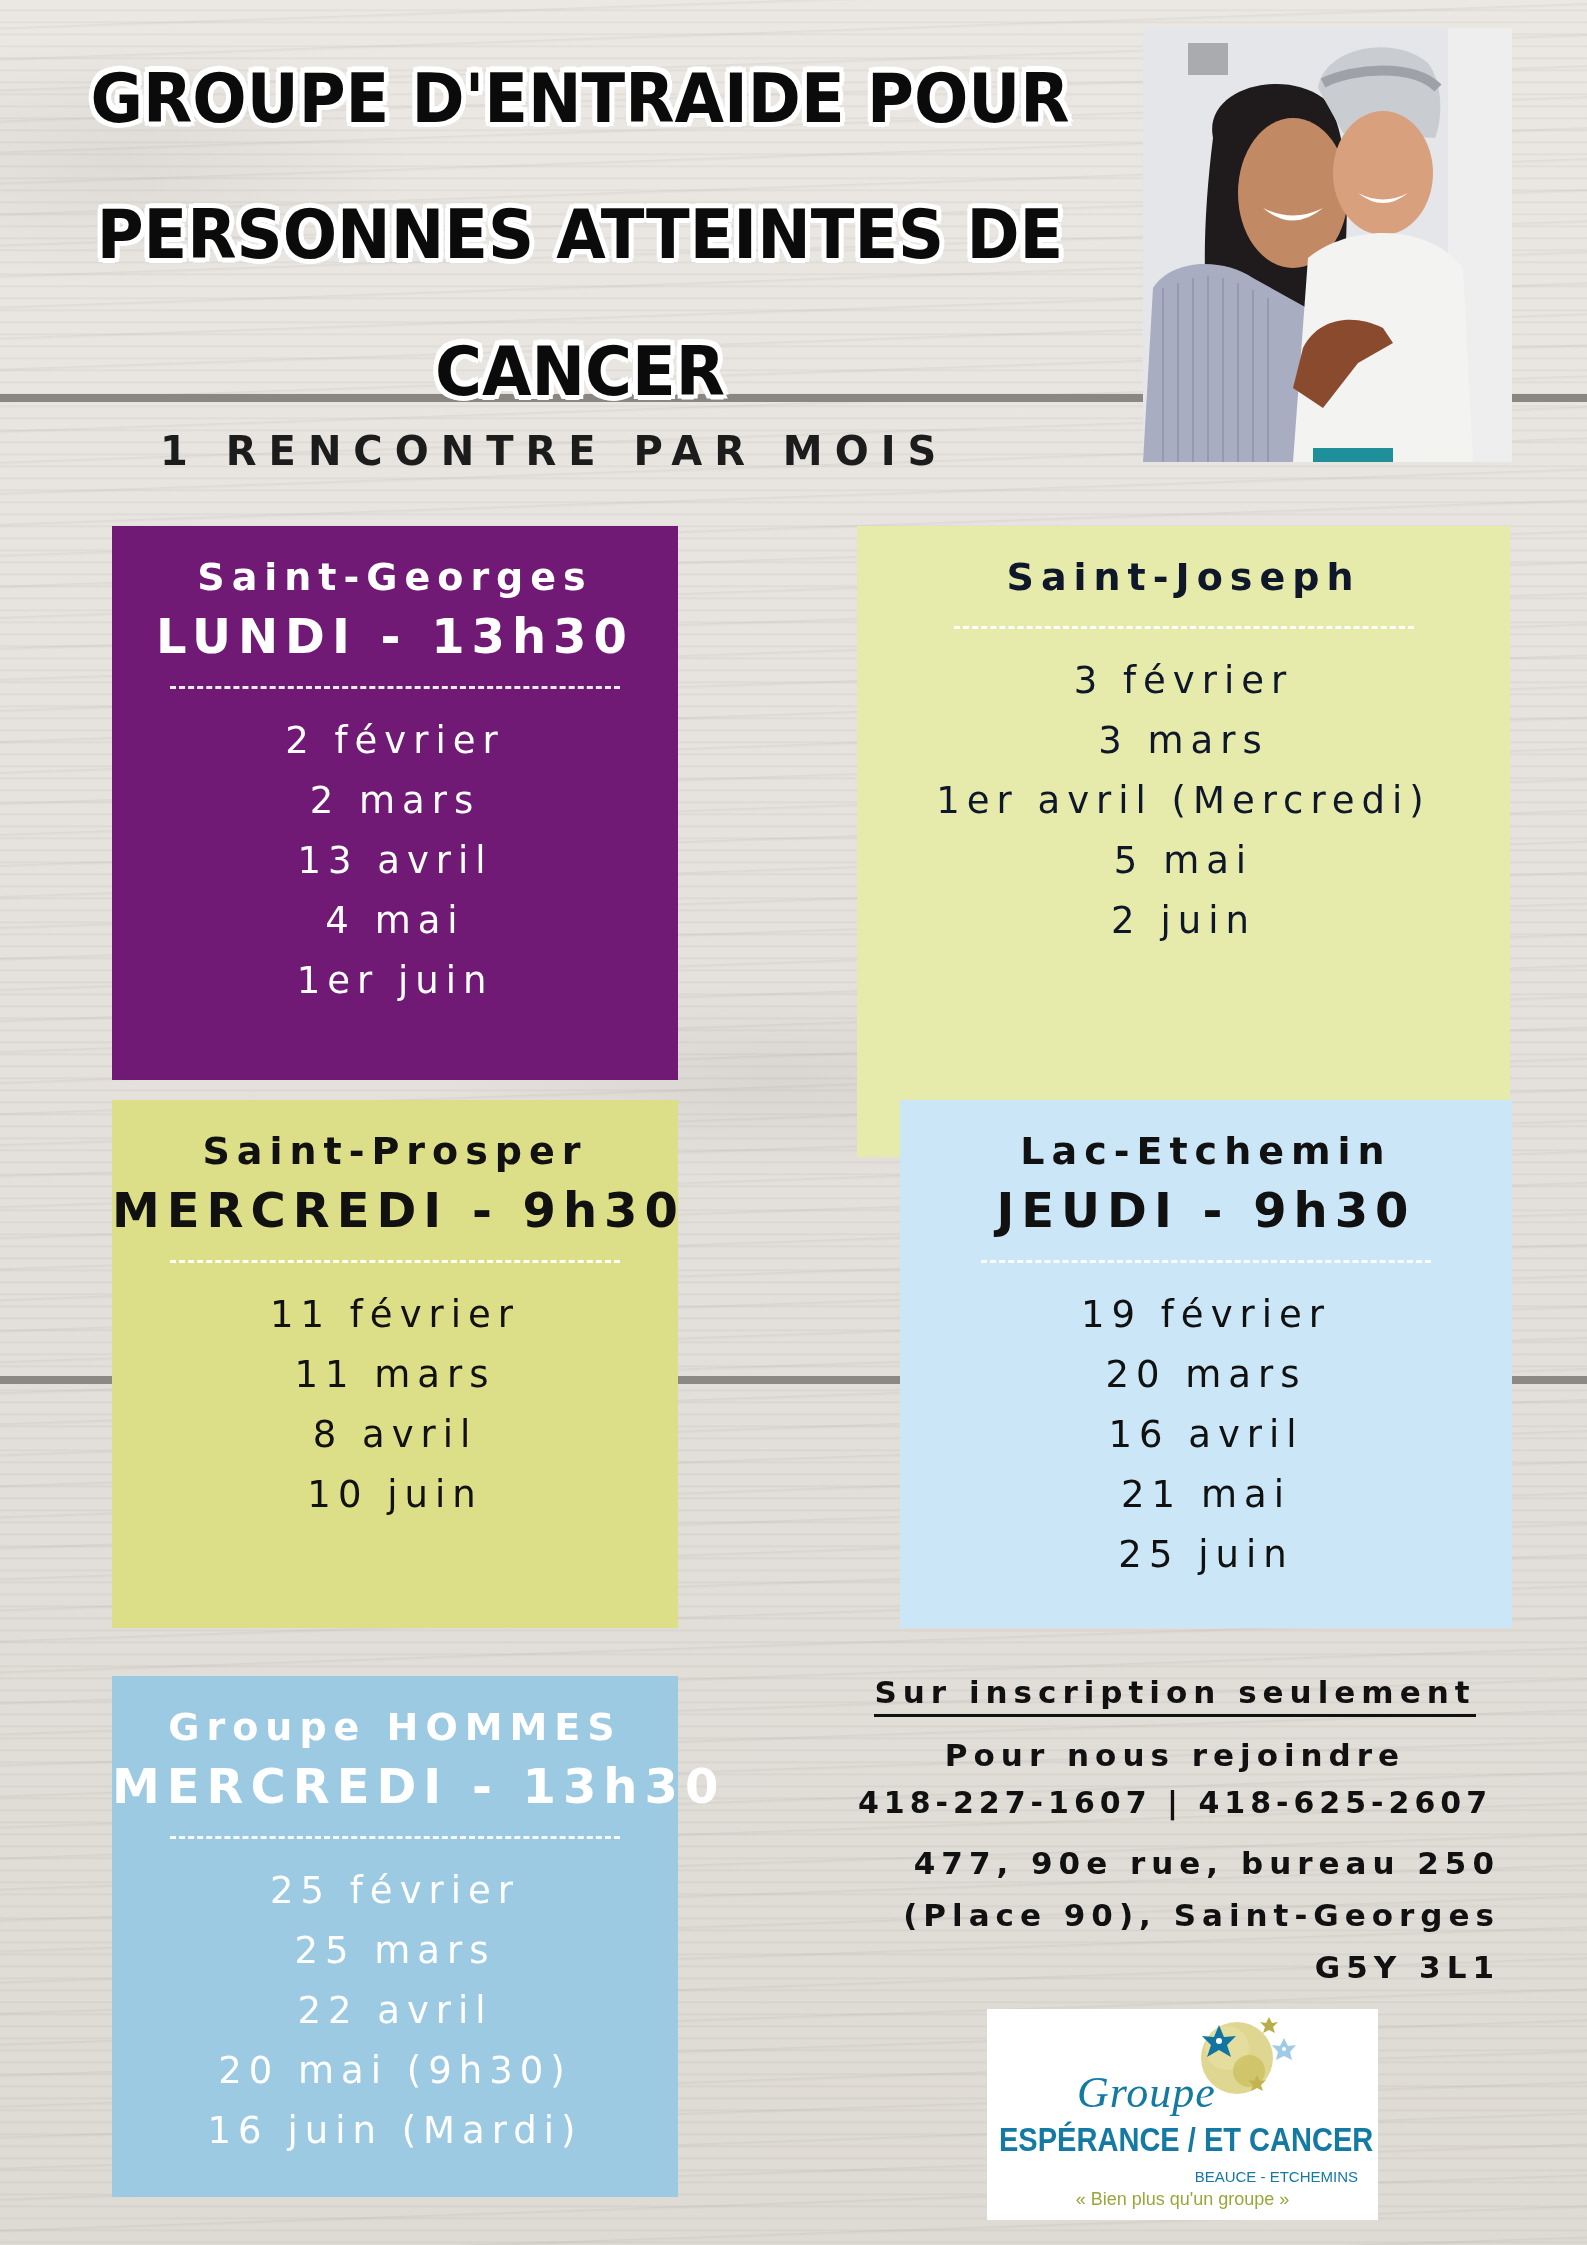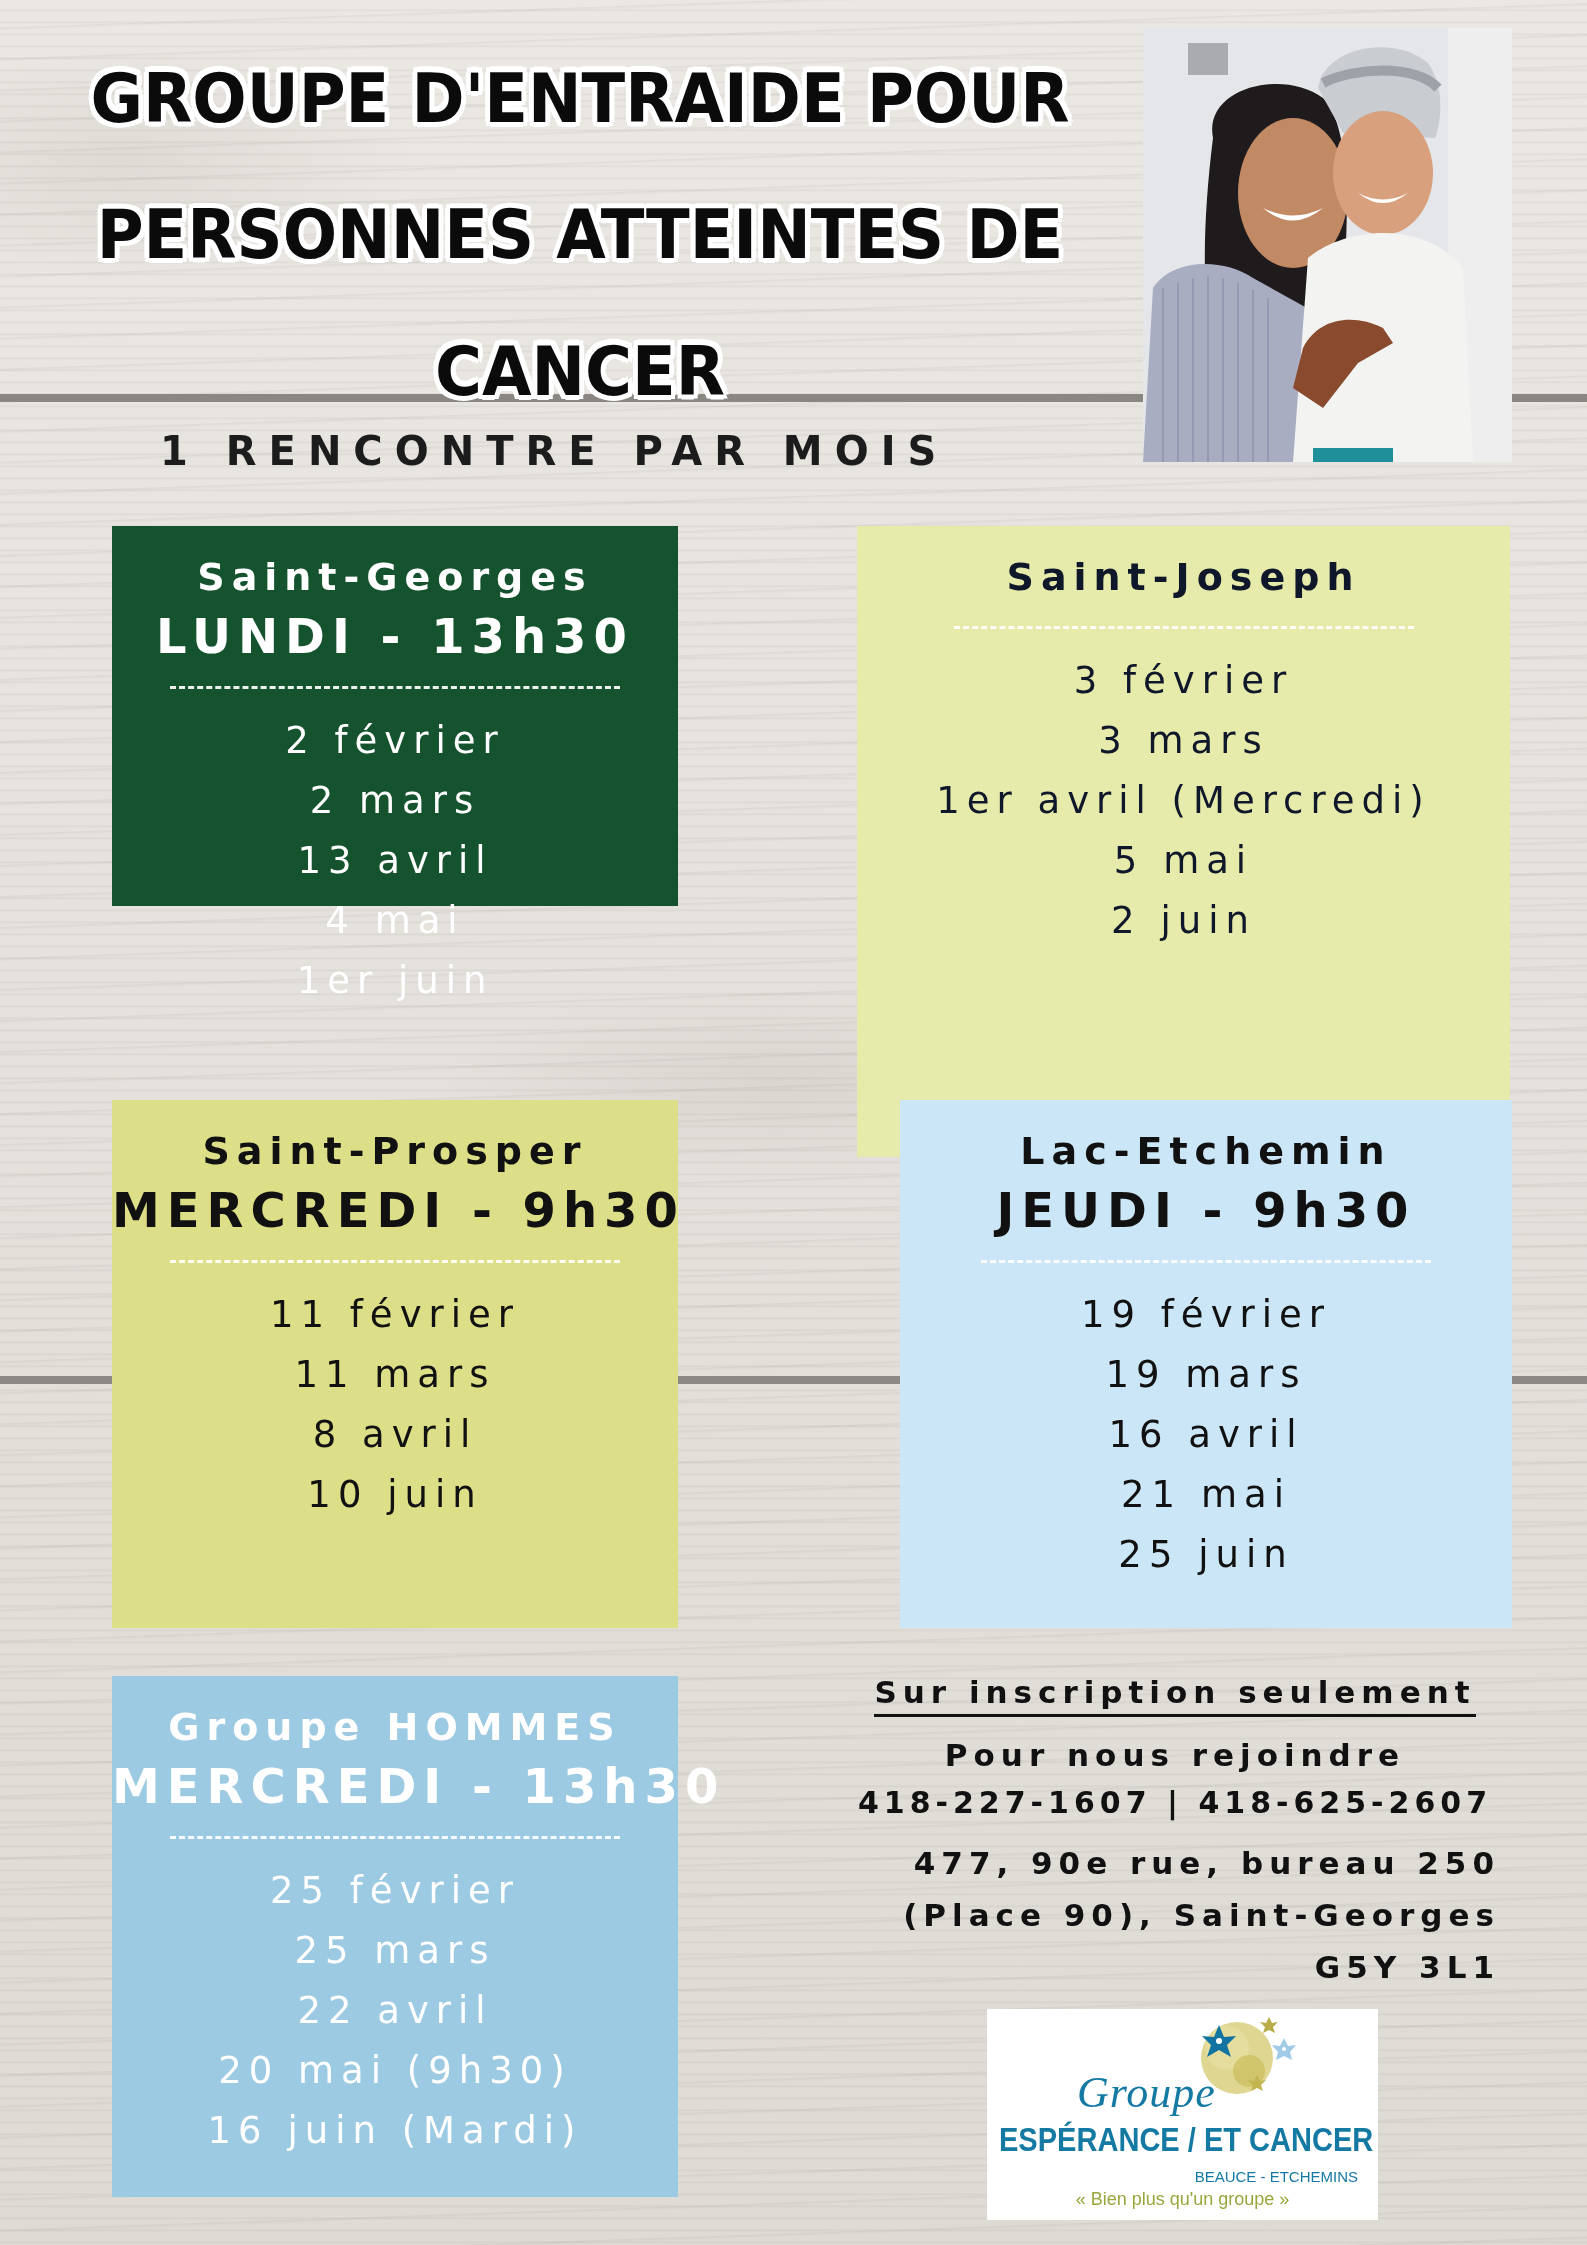--- a/index.html
+++ b/index.html
@@ -84,21 +84,21 @@
       border-top: 3px dashed rgba(255,255,255,0.92);
     }
     .card-date {
       display: block;
       font-size: 37px;
       letter-spacing: 7px;
       line-height: 60px;
       white-space: nowrap;
     }
 
-    .card-sg { left: 112px; top: 526px; width: 566px; height: 380px; background: #14532d; color: #ffffff; }
+    .card-sg { left: 112px; top: 526px; width: 566px; height: 554px; background: #701a75; color: #ffffff; }
     .card-sj { left: 857px; top: 526px; width: 653px; height: 631px; background: #e6eaaa; color: #0f172a; }
     .card-sp { left: 112px; top: 1100px; width: 566px; height: 528px; background: #dcdf87; color: #111111; }
     .card-le { left: 900px; top: 1100px; width: 612px; height: 528px; background: #cbe6f6; color: #111111; }
     .card-hm { left: 112px; top: 1676px; width: 566px; height: 521px; background: #9ccae2; color: #ffffff; }
 
     
     .contact {
       left: 850px; top: 1670px; width: 650px;
       text-align: center;
       color: #111111;
@@ -254,21 +254,21 @@
   <span class="card-date">11 mars</span>
   <span class="card-date">8 avril</span>
   <span class="card-date">10 juin</span>
 </div>
 
 <div class="card card-le">
   <span class="card-loc">Lac-Etchemin</span>
   <span class="card-day">JEUDI - 9h30</span>
   <span class="card-sep" style="width:450px"></span>
   <span class="card-date">19 février</span>
-  <span class="card-date">19 mars</span>
+  <span class="card-date">20 mars</span>
   <span class="card-date">16 avril</span>
   <span class="card-date">21 mai</span>
   <span class="card-date">25 juin</span>
 </div>
 
 <div class="card card-hm">
   <span class="card-loc">Groupe HOMMES</span>
   <span class="card-day">MERCREDI - 13h30</span>
   <span class="card-sep" style="width:450px"></span>
   <span class="card-date">25 février</span>

